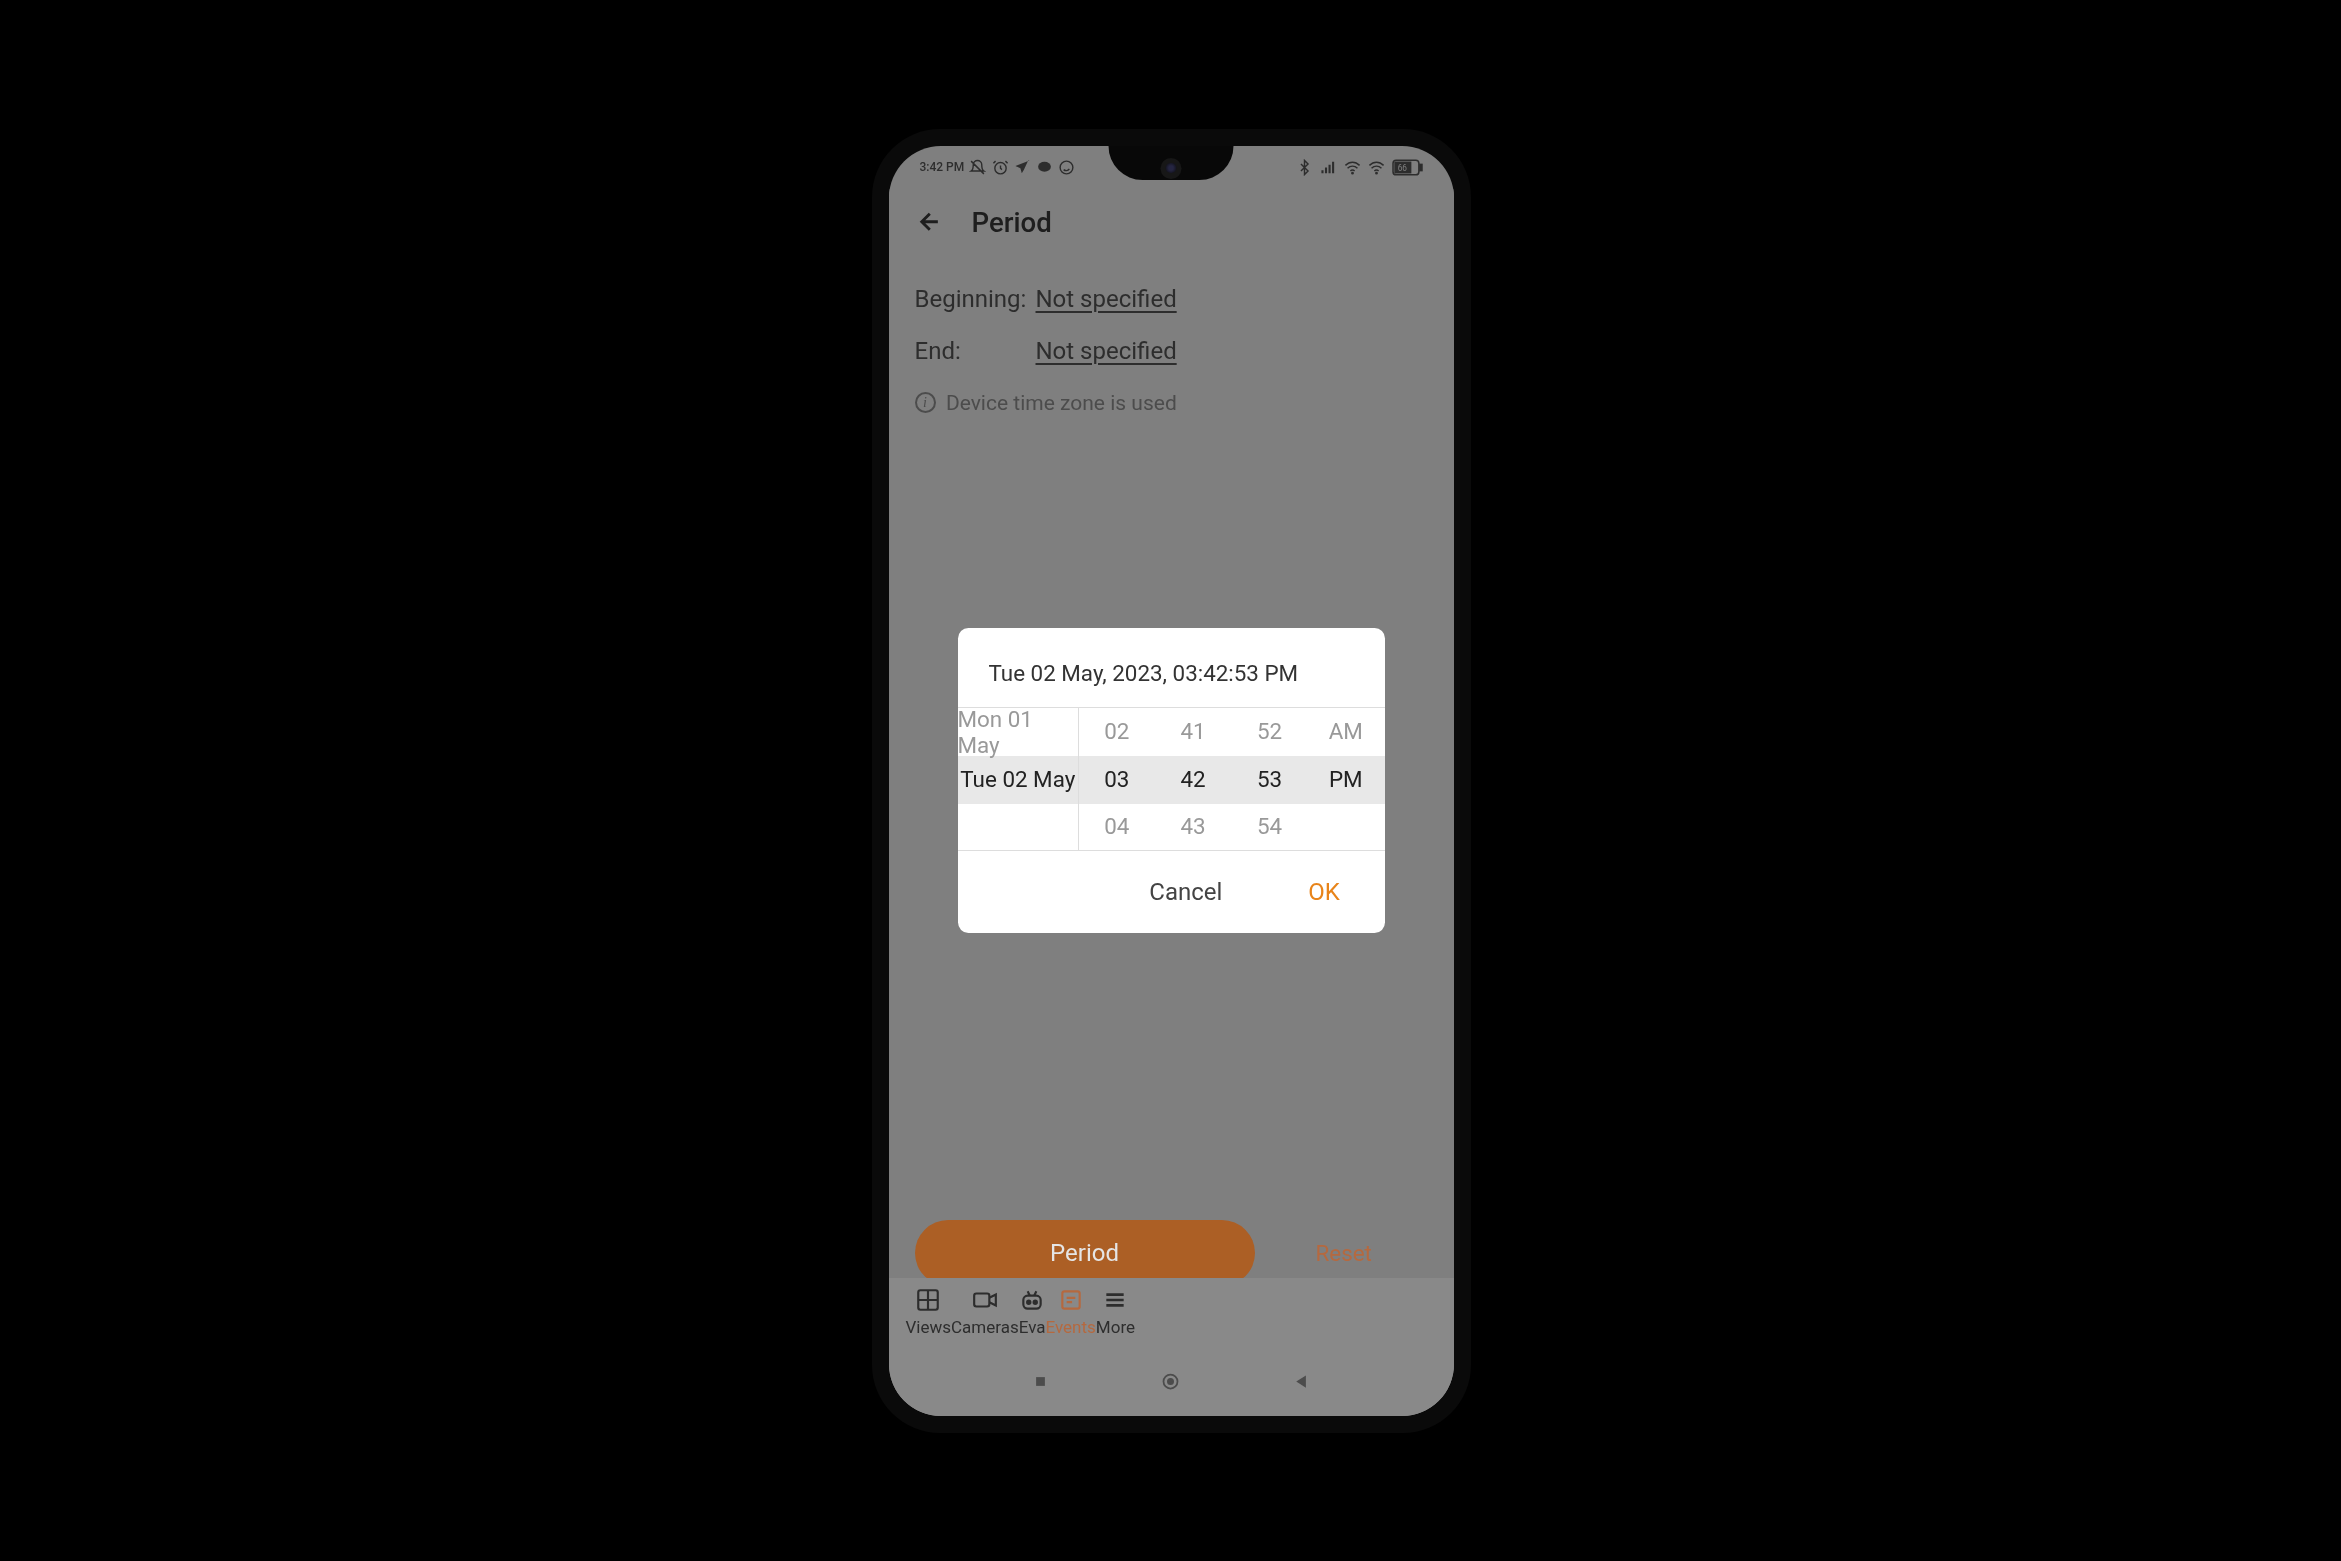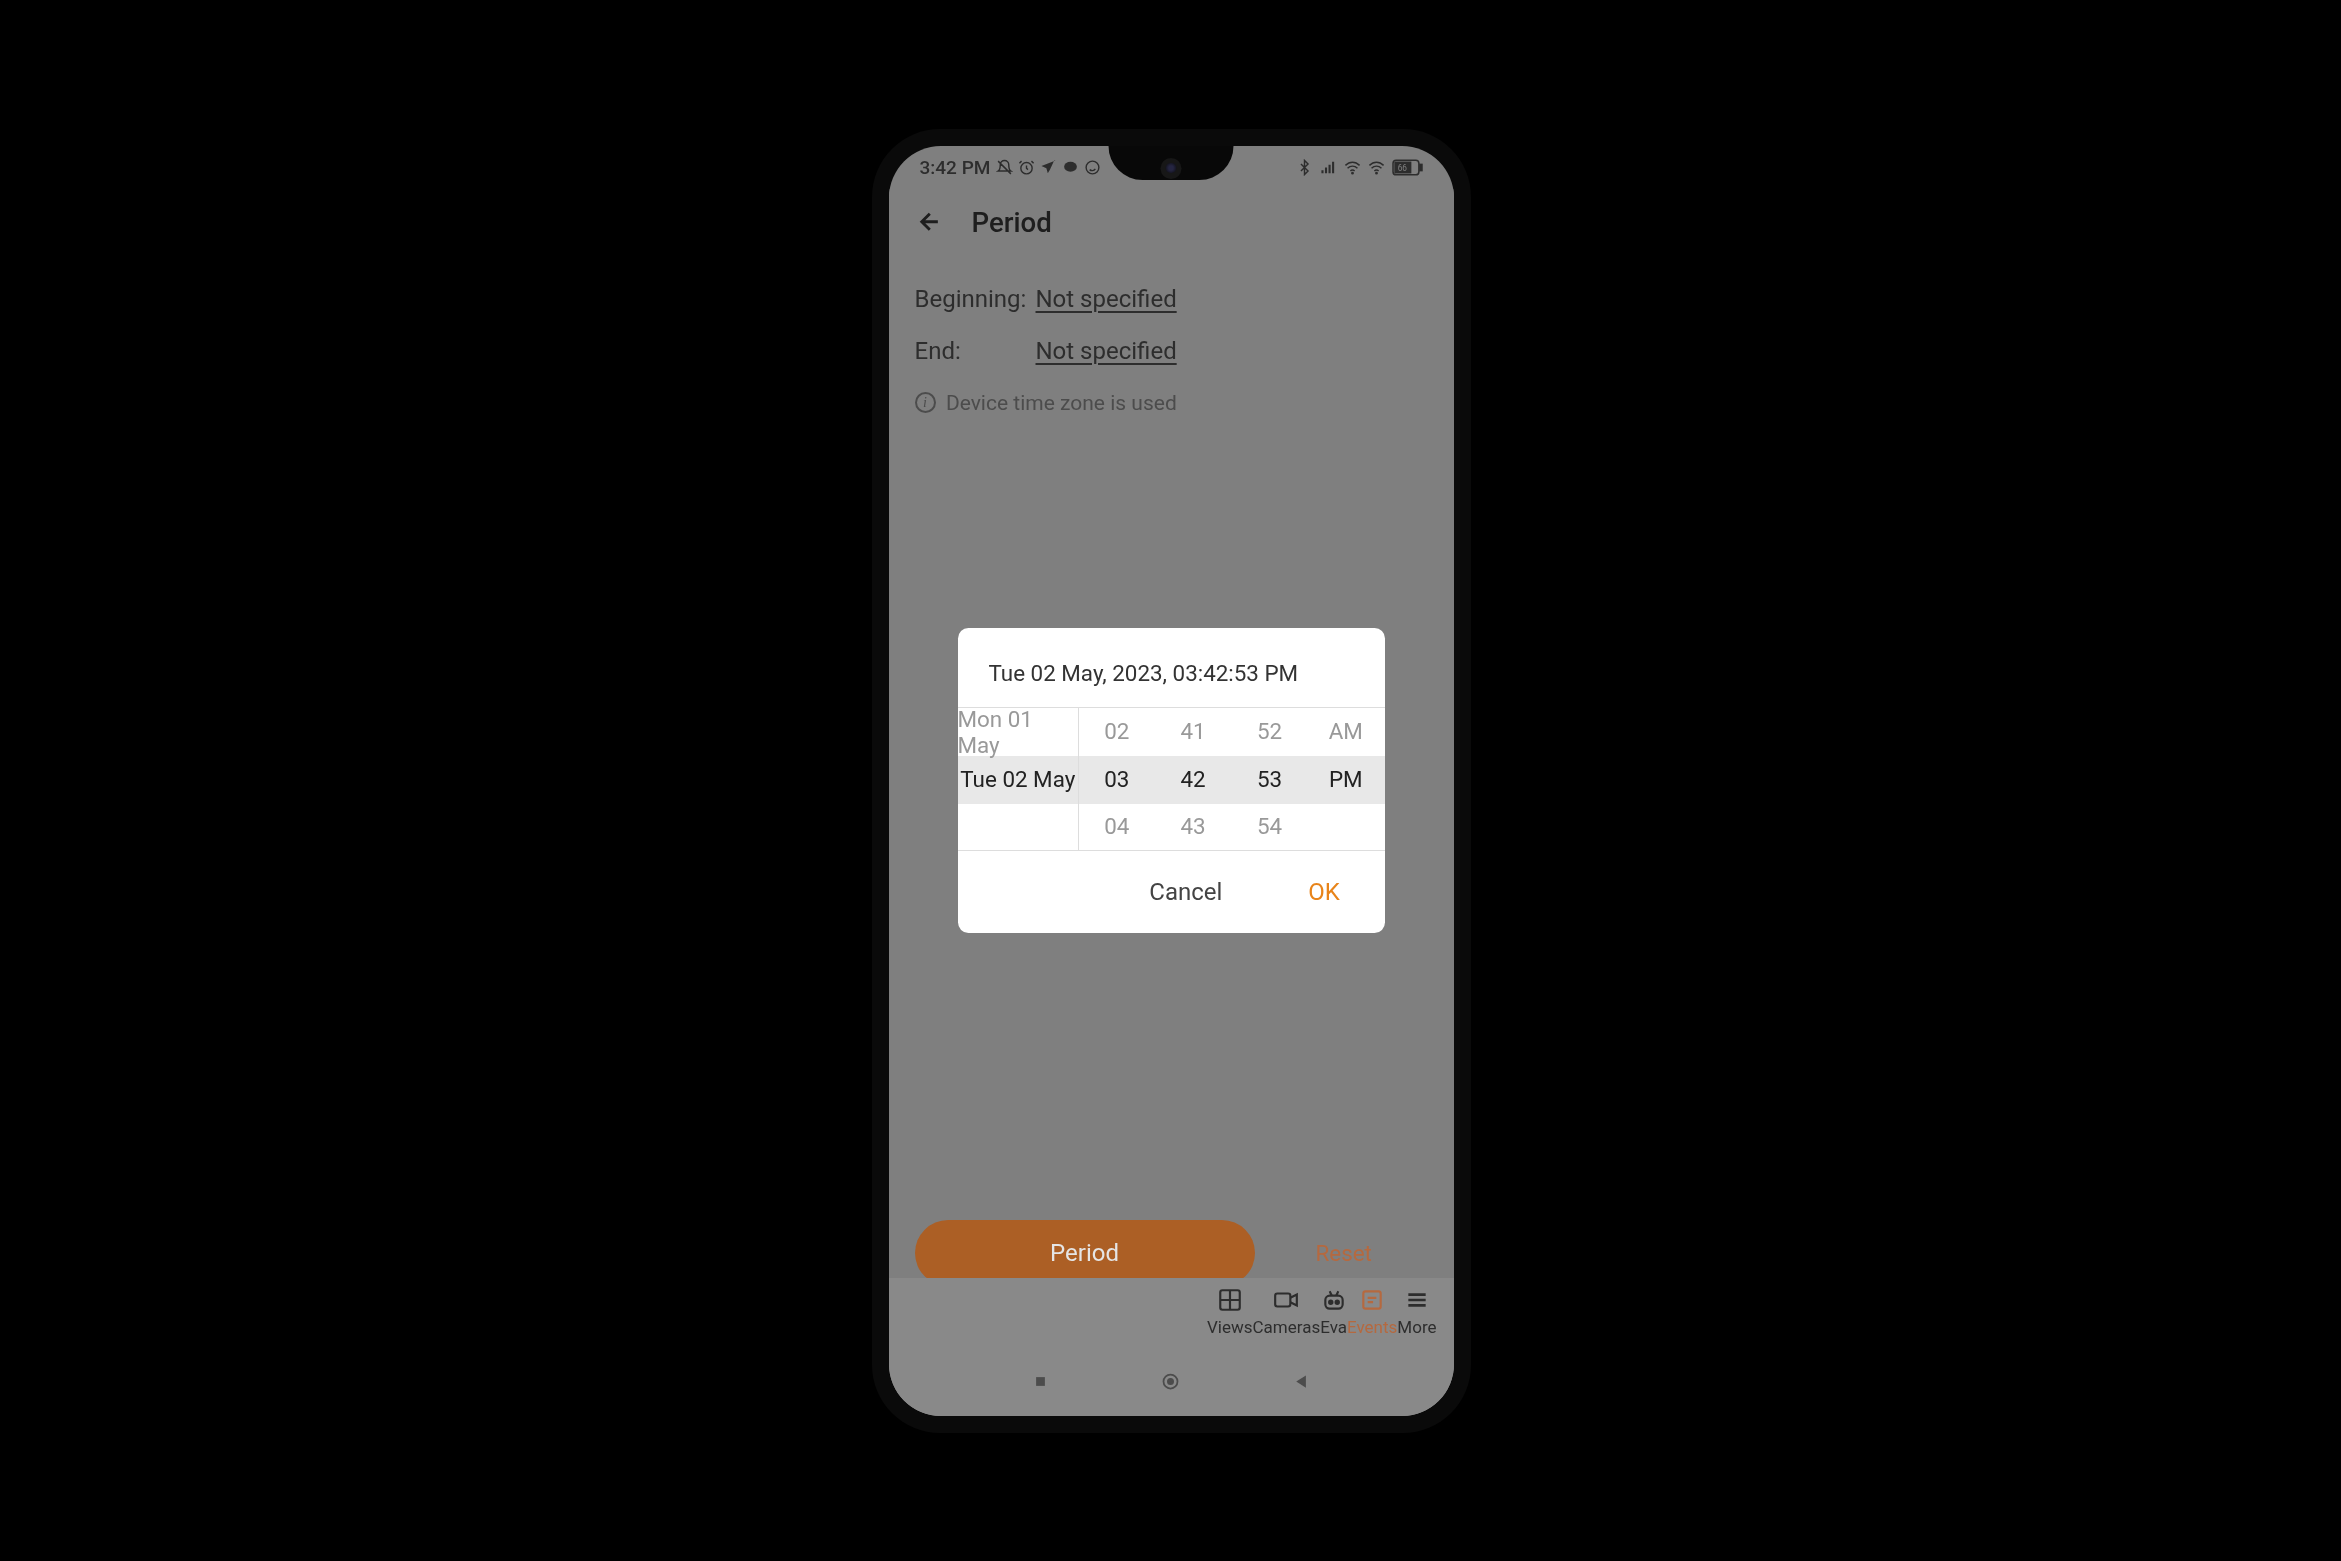--- a/index.html
+++ b/index.html
@@ -3,37 +3,37 @@
 <meta charset="utf-8">
 <style>
 *{margin:0;padding:0;box-sizing:border-box;font-family:-apple-system,Roboto,sans-serif}
 body{background:#000;width:2342px;height:1561px;display:flex;align-items:center;justify-content:center}
 .phone-frame{width:599px;height:1304px;background:#0a0a0a;border-radius:68px;padding:17px;position:relative}
 .phone-screen{width:100%;height:100%;background:#8e8e8e;border-radius:52px;position:relative;overflow:hidden}
 .notch{position:absolute;top:0;left:50%;transform:translateX(-50%);width:125px;height:34px;background:#0a0a0a;border-radius:0 0 42px 42px;z-index:100}
 .camera-dot{position:absolute;top:12px;left:50%;transform:translateX(-50%);width:21px;height:21px;background:#1a1a1a;border-radius:50%;z-index:101}
 .camera-dot::after{content:'';position:absolute;top:5.2px;left:5.2px;width:10.4px;height:10.4px;background:radial-gradient(circle,#2a2a4a 30%,#0a0a0a);border-radius:50%}
 .status-bar{position:absolute;top:0;left:0;right:0;height:43px;display:flex;justify-content:space-between;align-items:center;padding:0 31px;z-index:50}
-.status-left{display:flex;align-items:center;gap:5.2px;color:#333;font-size:19px;font-weight:500}
+.status-left{display:flex;align-items:center;gap:5.2px;color:#333;font-size:12px;font-weight:500}
 .status-right{display:flex;align-items:center;gap:6.8px;color:#333}
 .si{width:17px;height:17px;display:inline-block}
 .app-content{position:absolute;top:43px;left:0;right:0;bottom:69px;background:#8e8e8e}
 .app-header{display:flex;align-items:center;padding:17px 26px;gap:26px}
 .back-arrow{width:31px;height:31px;display:flex;align-items:center;justify-content:center;color:#222}
 .page-title{font-size:27.6px;font-weight:500;color:#222}
 .period-content{padding:17px 26px}
 .period-row{display:flex;align-items:flex-start;padding:12px 0;font-size:24px;color:#333}
 .period-label{width:121px}
 .period-value{color:#333;text-decoration:underline;text-decoration-thickness:1.6px;text-underline-offset:3.6px}
 .info-row{display:flex;align-items:center;gap:10.4px;padding:14px 0;color:#555;font-size:21px}
 .info-icon{width:21px;height:21px;border:2.1px solid #555;border-radius:50%;display:flex;align-items:center;justify-content:center;font-size:14px;font-style:italic;font-family:serif}
 .bottom-actions{position:absolute;bottom:61px;left:0;right:0;padding:0 26px;display:flex;align-items:center;gap:26px}
 .apply-btn{flex:1;max-width:340px;height:66px;background:#c06a2a;border:none;border-radius:35px;color:#fff;font-size:24px;font-weight:400}
 .reset-btn{background:none;border:none;color:#ca7547;font-size:22.4px;padding:17px 35px}
-.bottom-nav{position:absolute;bottom:69px;left:0;right:0;height:69px;background:#999;display:flex;justify-content:flex-end;align-items:center;padding:0 17px}
+.bottom-nav{position:absolute;bottom:69px;left:0;right:0;height:69px;background:#999;display:flex;justify-content:flex-start;align-items:center;padding:0 17px}
 .nav-item{display:flex;flex-direction:column;align-items:center;gap:3.6px;color:#333;font-size:17px}
 .nav-item.active{color:#ca7547}
 .nav-icon{width:26px;height:26px}
 .sys-nav{position:absolute;bottom:0;left:0;right:0;height:69px;background:#999;display:flex;justify-content:space-around;align-items:center;padding:0 87px}
 .sys-btn{width:21px;height:21px;color:#555}
 .modal-overlay{position:absolute;inset:0;background:rgba(0,0,0,0.1);display:flex;align-items:center;justify-content:center;z-index:200}
 .datetime-picker{width:427px;background:#fff;border-radius:10.4px;overflow:hidden}
 .picker-title{padding:32px 31px 21px;font-size:22.4px;color:#333;font-weight:400}
 .picker-wheels{display:flex;border-top:0.5px solid #ddd;border-bottom:0.5px solid #ddd;height:144px;position:relative}
 .picker-selected-bg{position:absolute;top:48px;left:0;right:0;height:48px;background:#e8e8e8;z-index:0}

